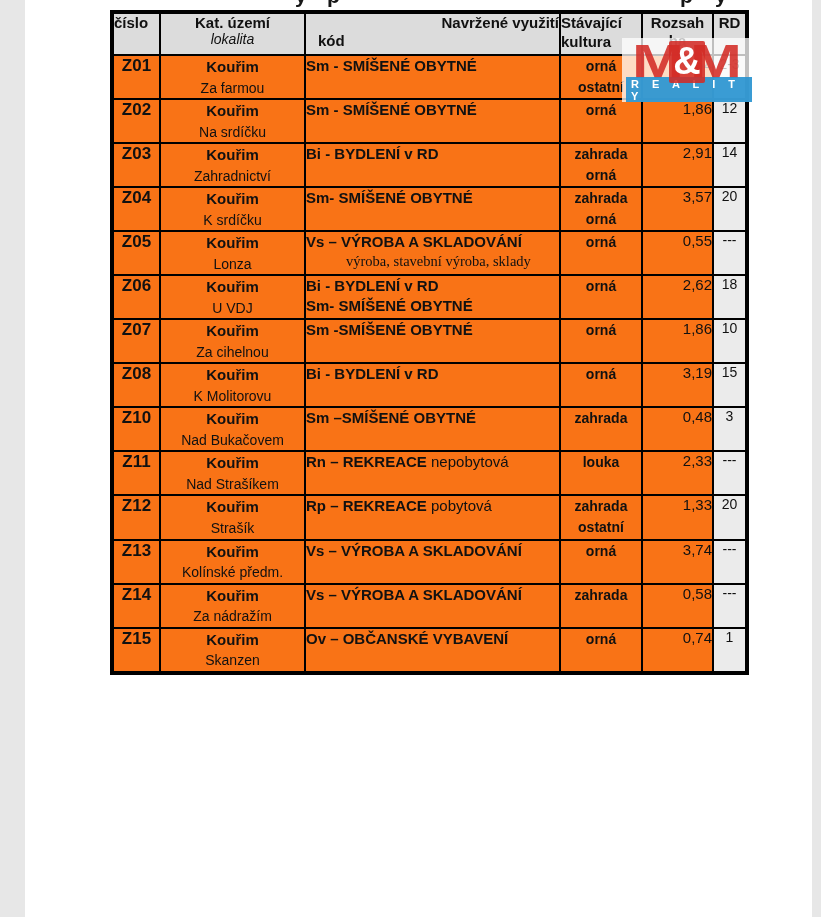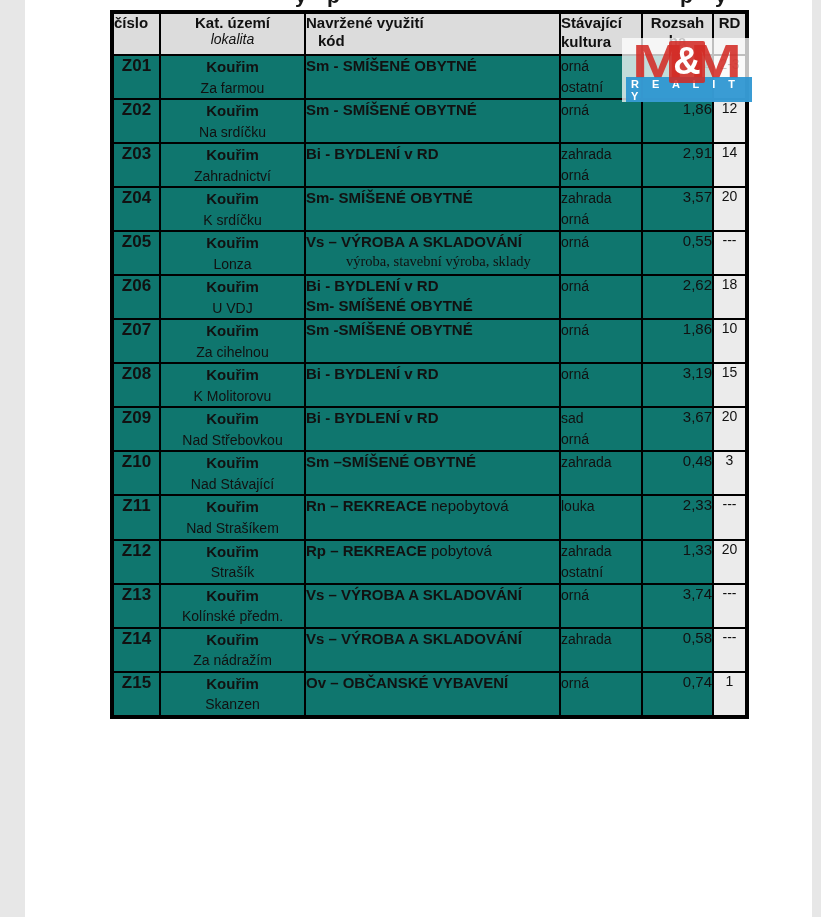--- a/index.html
+++ b/index.html
@@ -14,54 +14,54 @@
   .margin-strip.right{right:0;width:9px;}
 
   
   .title-clip{position:absolute;left:0;top:0;width:821px;height:9px;overflow:hidden;}
   .title-frag{position:absolute;top:-16px;font-weight:bold;font-size:21px;color:#161616;}
 
   
   table.plochy{
     position:absolute;left:110px;top:10px;
     border-collapse:collapse;table-layout:fixed;
-    background:#0f766e;
+    background:#f97316;
     border:4px solid #000;
   }
   table.plochy th, table.plochy td{
     border:2px solid #000;
     vertical-align:top;
     padding:0;
     overflow:hidden;
   }
   thead th{
     background:#dcdcdc;
     height:40px;
     font-size:15px;
     font-weight:bold;
     border-bottom:3px solid #000;
   }
   th.h-cislo{vertical-align:middle;text-align:left;padding-left:4px;}
   th.h-area{vertical-align:top;text-align:center;padding-top:3px;margin-top:12px;}
   th.h-area .sub{font-weight:normal;font-style:italic;font-size:14px;}
   th.h-use{padding-top:3px;}
-  th.h-use .line1{text-align:left;}
+  th.h-use .line1{text-align:right;}
   th.h-use .line2{text-align:left;padding-left:12px;margin-top:1px;}
   th.h-kult{text-align:left;padding-left:5px;padding-top:3px;line-height:1.25;}
   th.h-roz{text-align:center;padding-top:3px;line-height:1.2;}
   th.h-rd{vertical-align:middle;text-align:center;border-left:4px solid #000;}
 
   tbody tr{height:39px;}
   td.c-id{font-size:17px;font-weight:bold;text-align:center;padding-top:8px;}
   td.c-area{text-align:center;padding-top:7px;font-size:14px;line-height:1.45;}
   td.c-area .area{font-weight:bold;font-size:15px;}
   td.c-use{padding:7px 4px 0 7px;font-size:15px;line-height:1.35;}
   td.c-use .use-line b{font-weight:bold;}
   td.c-use .use-line.indent{padding-left:40px;font-size:14.5px;font-family:Liberation Serif, serif;}
-  td.c-kult{vertical-align:middle;text-align:left;font-size:14px;line-height:1.5;}
+  td.c-kult{vertical-align:middle;text-align:center;font-size:14px;line-height:1.5;font-weight:bold;}
   td.c-roz{vertical-align:middle;text-align:right;padding-right:13px;font-size:15px;}
   td.c-rd{border-left:4px solid #000;background:#ebebeb;text-align:center;padding-top:8px;font-size:14px;}
 
   
   .logo{
     position:absolute;left:622px;top:38px;width:130px;height:64px;
     background:rgba(255,255,255,0.75);
     z-index:5;
   }
   .logo .mm{
@@ -257,42 +257,26 @@
     <td class="c-use">
           <div class="use-line"><b>Bi - BYDLENÍ v RD</b></div>
         </td>
     <td class="c-kult">
           <div>orná</div>
         </td>
     <td class="c-roz">3,19</td>
     <td class="c-rd">15</td>
   </tr>
 
-  <tr>
-    <td class="c-id">Z09</td>
-    <td class="c-area">
-      <div class="area">Kouřim</div>
-      <div class="loc">Nad Střebovkou</div>
-    </td>
-    <td class="c-use">
-          <div class="use-line"><b>Bi - BYDLENÍ  v RD</b></div>
-        </td>
-    <td class="c-kult">
-          <div>sad</div>
-          <div>orná</div>
-        </td>
-    <td class="c-roz">3,67</td>
-    <td class="c-rd">20</td>
-  </tr>
 
   <tr>
     <td class="c-id">Z10</td>
     <td class="c-area">
       <div class="area">Kouřim</div>
-      <div class="loc">Nad Stávající</div>
+      <div class="loc">Nad Bukačovem</div>
     </td>
     <td class="c-use">
           <div class="use-line"><b>Sm –SMÍŠENÉ OBYTNÉ</b></div>
         </td>
     <td class="c-kult">
           <div>zahrada</div>
         </td>
     <td class="c-roz">0,48</td>
     <td class="c-rd">3</td>
   </tr>

